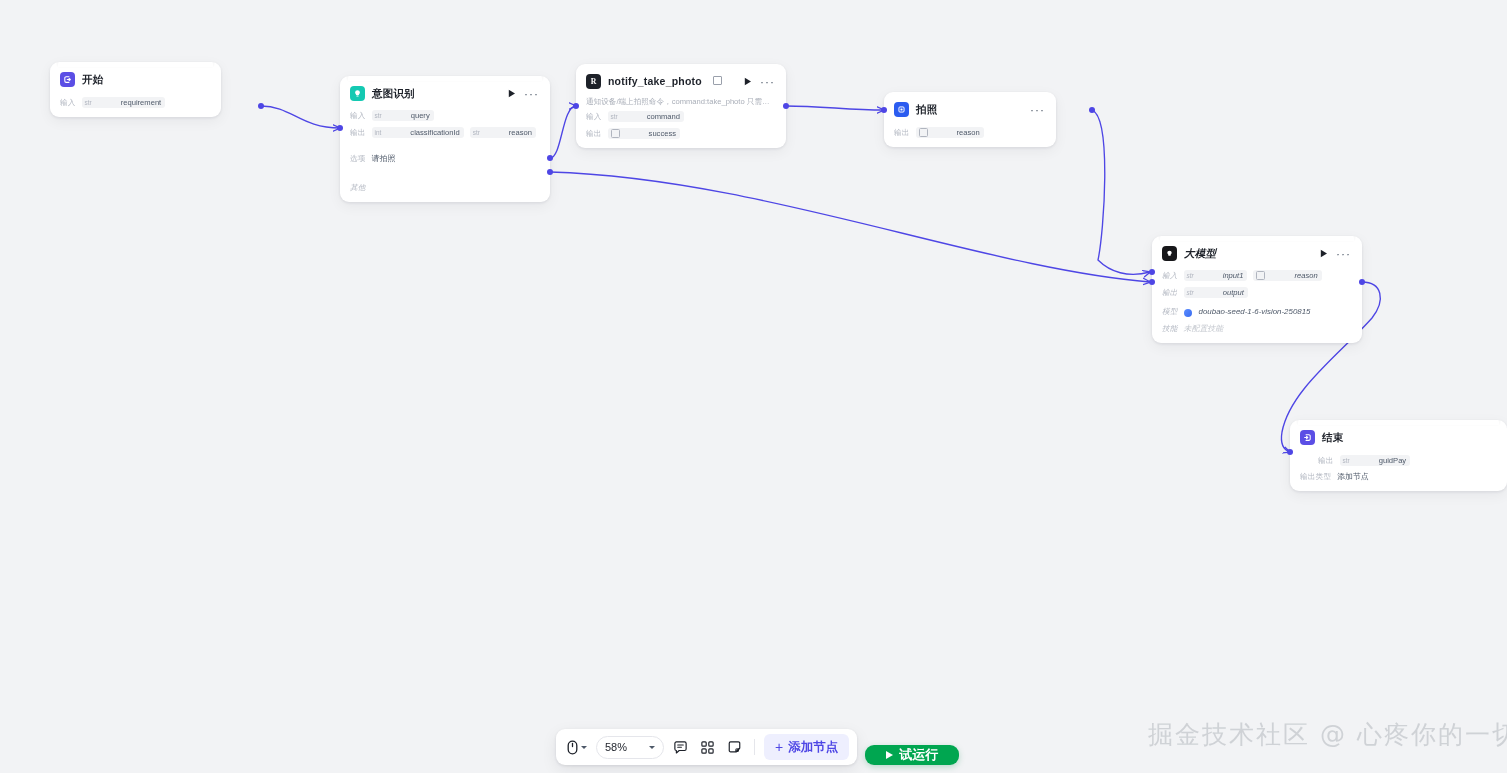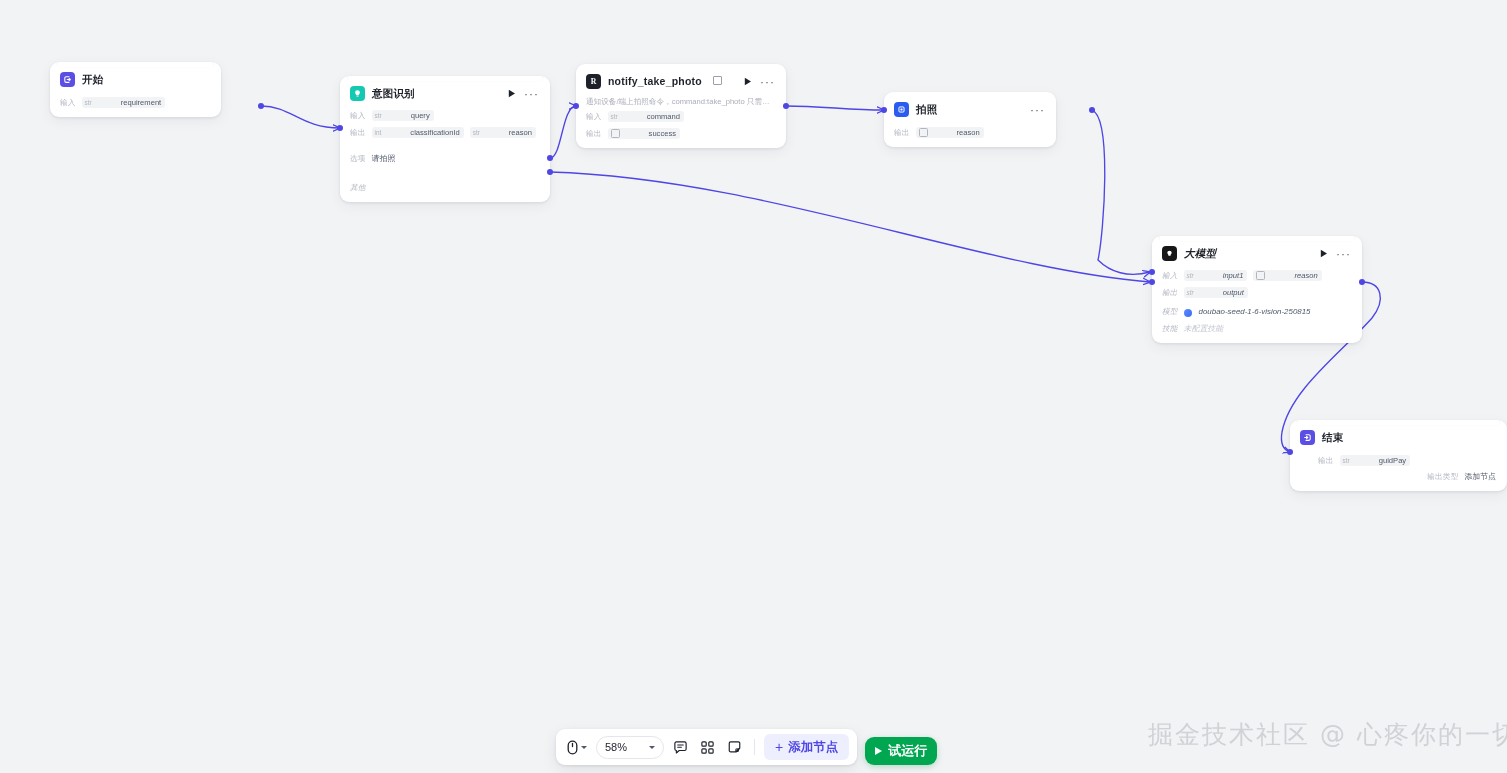--- a/index.html
+++ b/index.html
@@ -256,27 +256,27 @@
     font-size: 12.5px;
     font-weight: 700;
   }
   .add-plus {
     font-size: 14px;
     line-height: 12px;
     font-weight: 400;
     color: #4e46e5;
   }
   .run-green {
-    height: 28px;
+    height: 20px;
     background: #00a650;
     border-radius: 9px;
     display: flex;
     align-items: center;
     gap: 6px;
-    padding: 0 10px;
+    padding: 0 21px;
     color: #fff;
     font-size: 13px;
     font-weight: 700;
     box-shadow: 0 2px 6px rgba(0,140,70,.25);
   }
   .run-green .tri {
     width: 0; height: 0;
     border-top: 4.5px solid transparent;
     border-bottom: 4.5px solid transparent;
     border-left: 7.5px solid #fff;
@@ -533,21 +533,21 @@
         </span>
         <span class="node-title">结束</span>
       </div>
       <div class="row" style="margin-top:9px; padding-left:18px;">
         <span class="row-label">输出</span>
         <span class="pill">
           <span class="type">str</span>
           <span class="pname">guidPay</span>
         </span>
       </div>
-      <div class="row" style="margin-top:5px;justify-content:flex-end;">
+      <div class="row" style="margin-top:5px;">
         <span class="row-label">输出类型</span>
         <span class="plain-val">添加节点</span>
       </div>
     </div>
   </div>
   <span class="port" style="left:1287px; top:449px;"></span>
 
   <div class="toolbar-wrap">
     <div class="toolbar">
 

